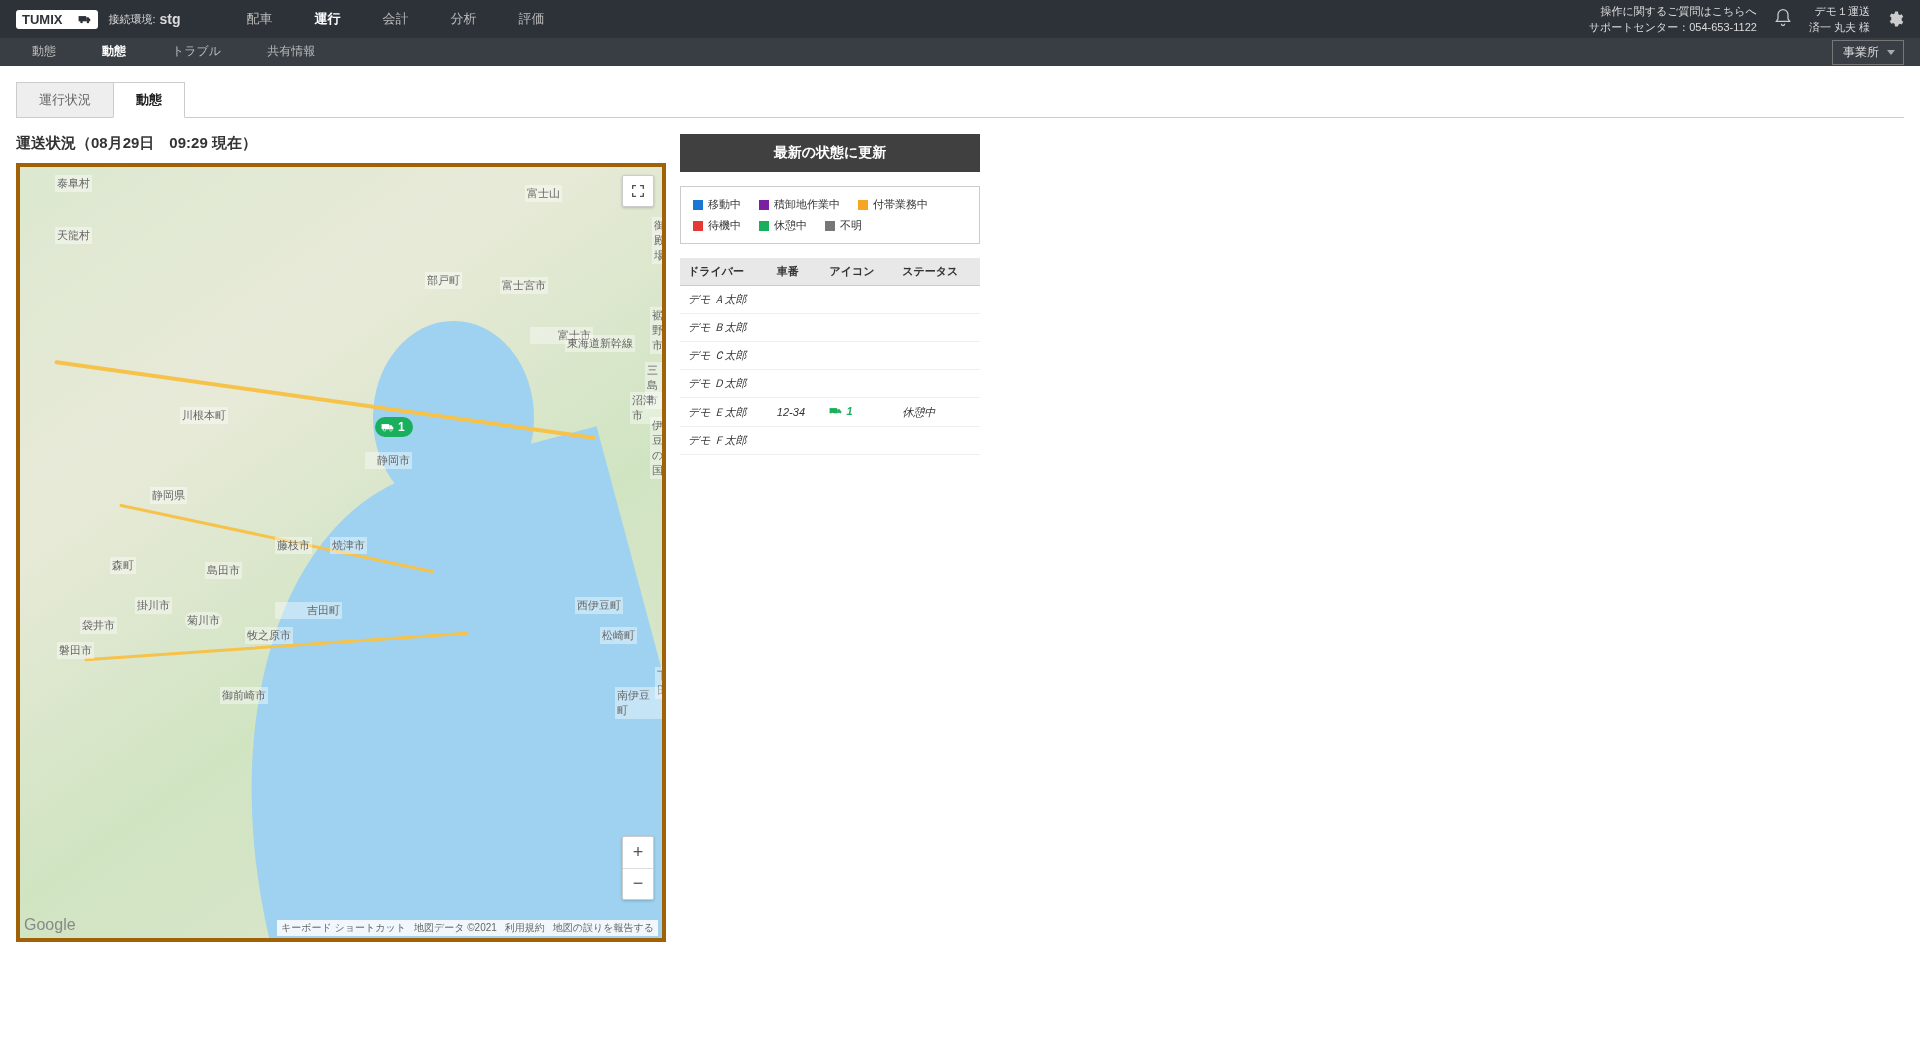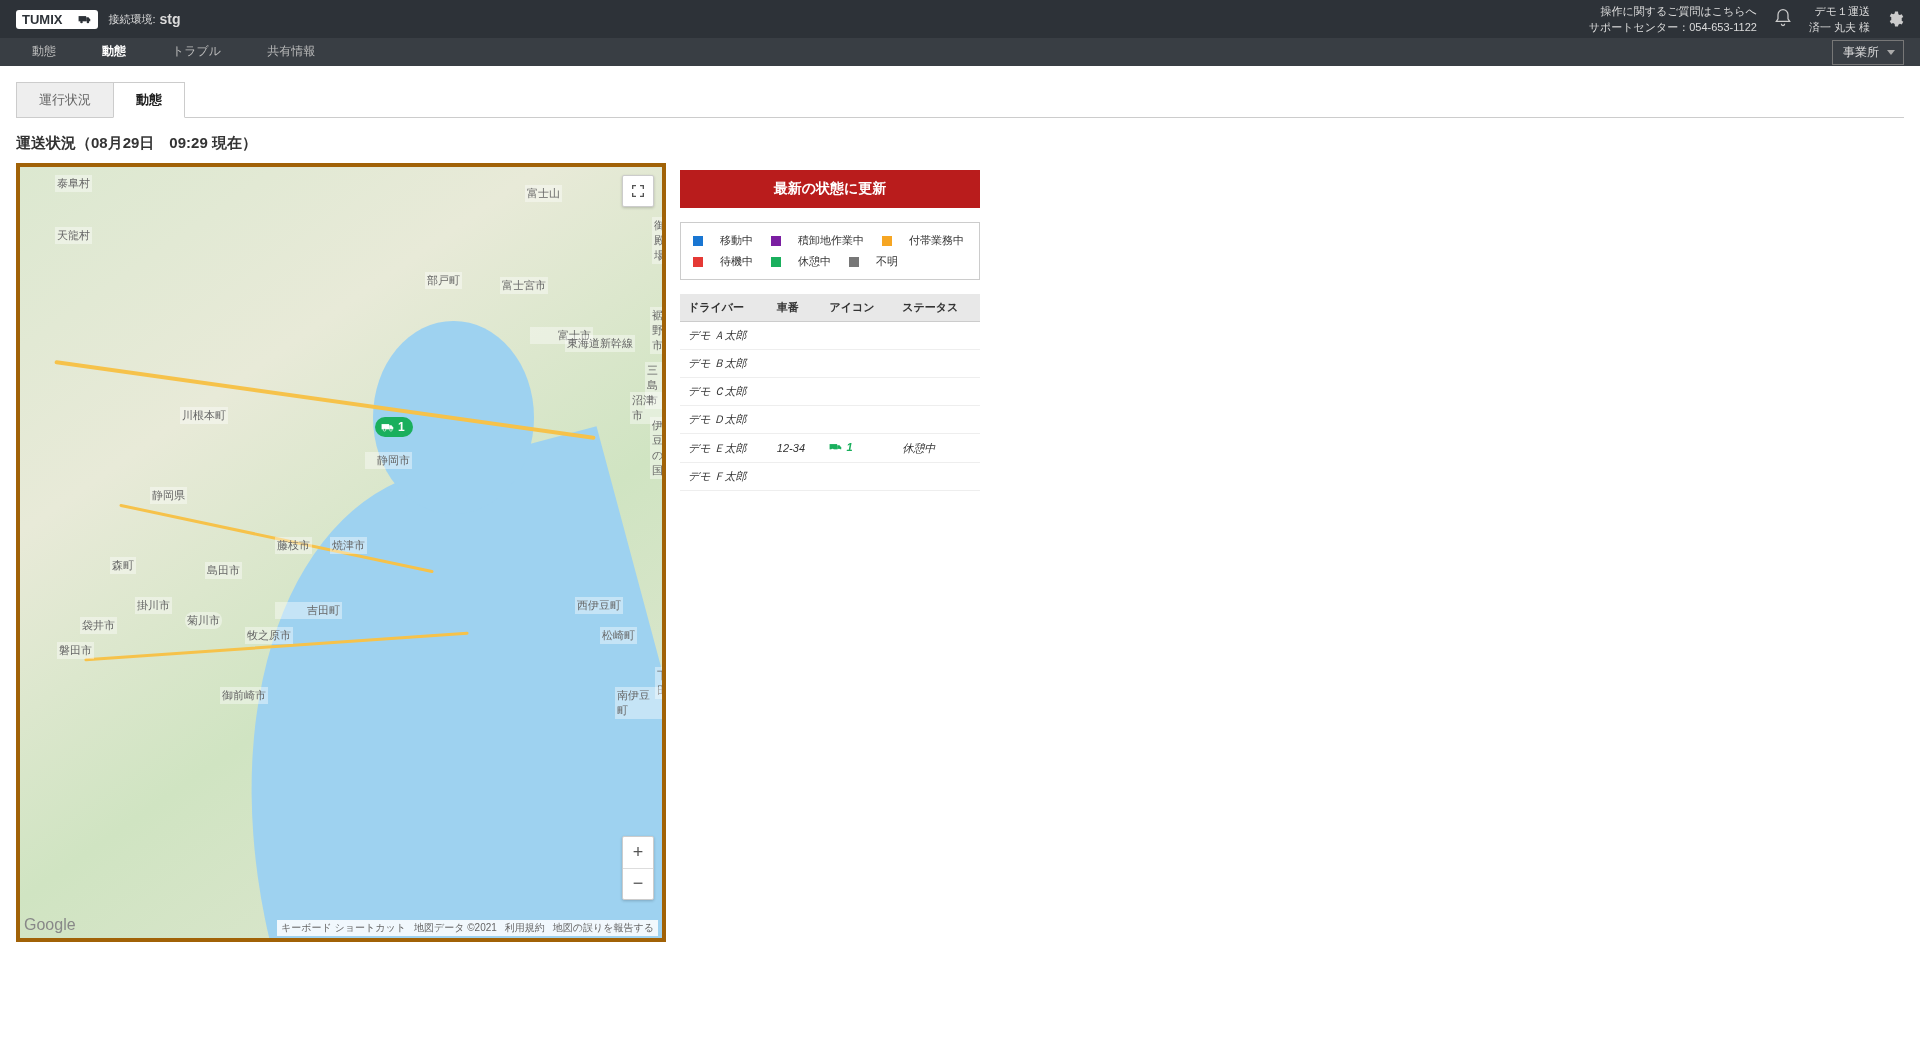--- a/index.html
+++ b/index.html
@@ -52,23 +52,23 @@
 .map-fullscreen { right: 8px; top: 8px; width: 32px; height: 32px; }
 .map-zoom { right: 8px; bottom: 38px; width: 32px; height: 64px; flex-direction: column; }
 .map-zoom div { flex: 1; display: flex; align-items: center; justify-content: center; width: 100%; }
 .map-zoom div:first-child { border-bottom: 1px solid #ddd; }
 .map-google { position: absolute; left: 4px; bottom: 4px; font-family: Arial; font-size: 16px; color: #888; }
 .map-footer { position: absolute; right: 4px; bottom: 2px; font-size: 10px; color: #666; display: flex; gap: 8px; background: rgba(255,255,255,.85); padding: 1px 4px; }
 .map-footer span { cursor: pointer; }
 
 
 .right-col { width: 300px; }
-.refresh-btn { width: 100%; background: #b91c1c; color: #fff; text-align: center; padding: 10px 0; font-size: 14px; font-weight: bold; cursor: pointer; border: none; margin-top: 36px; }
+.refresh-btn { width: 100%; background: #404040; color: #fff; text-align: center; padding: 10px 0; font-size: 14px; font-weight: bold; cursor: pointer; border: none; }
 .legend-box { border: 1px solid #ccc; padding: 10px 12px; margin-top: 14px; display: flex; flex-wrap: wrap; gap: 6px 18px; font-size: 11px; }
-.legend-item { display: flex; align-items: center; gap: 17px; font-family: Liberation Mono, monospace; }
+.legend-item { display: flex; align-items: center; gap: 5px; font-family: Liberation Mono, monospace; }
 .sq { width: 10px; height: 10px; }
 
 .driver-table { width: 100%; border-collapse: collapse; margin-top: 14px; font-size: 11px; }
 .driver-table th { background: #e8e8e8; text-align: left; padding: 6px 8px; font-weight: bold; border-bottom: 1px solid #ccc; }
 .driver-table td { padding: 6px 8px; border-bottom: 1px solid #eee; font-style: italic; }
 .truck-icon { display: inline-flex; align-items: center; gap: 3px; color: #1aaf5d; font-weight: bold; }
 .truck-icon svg { width: 14px; height: 14px; fill: #1aaf5d; }
 </style>
 </head>
 <body>
@@ -78,20 +78,27 @@
     <span>TUMIX</span>
     <svg width="14" height="12" viewBox="0 0 24 18">
         <rect x="1" y="4" width="13" height="9" fill="#2D3238"></rect>
         <path d="M14 6h4l3 4v3h-7z" fill="#2D3238"></path>
         <circle cx="6" cy="14" r="2.2" fill="#2D3238"></circle>
         <circle cx="17" cy="14" r="2.2" fill="#2D3238"></circle>
       </svg>
   </div>
   <span class="env-label">接続環境:</span>
   <span class="env-value">stg</span>
+  <div class="nav1">
+    <div class="nav1-item">配車</div>
+    <div class="nav1-item active">運行</div>
+    <div class="nav1-item">会計</div>
+    <div class="nav1-item">分析</div>
+    <div class="nav1-item">評価</div>
+  </div>
   <div class="header1-right">
     <div class="header1-info">
       <div>操作に関するご質問はこちらへ</div>
       <div>サポートセンター：054-653-1122</div>
     </div>
     <div>
       <svg width="20" height="20" viewBox="0 0 24 24" fill="none" stroke="#ccc" stroke-width="1.5">
           <path d="M6 8a6 6 0 0112 0v5l2 3H4l2-3V8z"></path>
           <path d="M10 19a2 2 0 004 0"></path>
         </svg>

